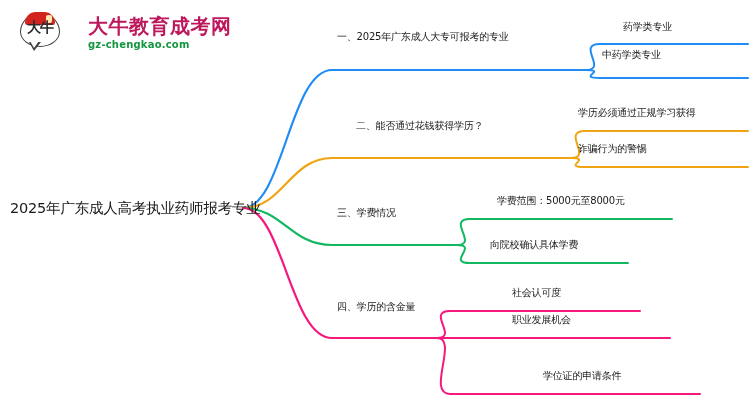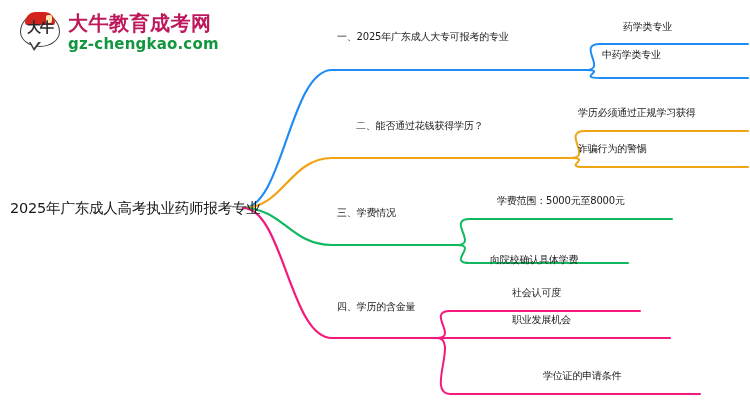--- a/index.html
+++ b/index.html
@@ -17,21 +17,21 @@
 
   
   #logo-area {
     position: absolute;
     left: 18px;
     top: 8px;
     width: 230px;
     height: 50px;
     display: flex;
     align-items: center;
-    gap: 4px;
+    gap: 24px;
   }
   #logo-mark {
     position: relative;
     width: 46px;
     height: 44px;
     flex: 0 0 auto;
   }
   #logo-mark .bubble {
     position: absolute;
     left: 2px;
@@ -101,21 +101,21 @@
     line-height: 1.05;
   }
   #logo-title {
     font-size: 20px;
     font-weight: bold;
     color: #be185d;
     letter-spacing: 0.5px;
     font-family: "DejaVu Sans", sans-serif;
   }
   #logo-domain {
-    font-size: 15px;
+    font-size: 10px;
     font-weight: bold;
     color: #13963f;
     margin-top: 3px;
     letter-spacing: 0.2px;
     font-family: "DejaVu Sans", sans-serif;
   }
 
   
   #map-svg {
     position: absolute;
@@ -184,19 +184,19 @@
 
 <div id="label-layer">
     <div class="node-label l1-label" style="left: 337px; top: 32px;">一、2025年广东成人大专可报考的专业</div>
     <div class="node-label l2-label" style="left: 623px; top: 22px;">药学类专业</div>
     <div class="node-label l2-label" style="left: 602px; top: 50px;">中药学类专业</div>
     <div class="node-label l1-label" style="left: 356px; top: 121px;">二、能否通过花钱获得学历？</div>
     <div class="node-label l2-label" style="left: 578px; top: 108px;">学历必须通过正规学习获得</div>
     <div class="node-label l2-label" style="left: 578px; top: 144px;">诈骗行为的警惕</div>
     <div class="node-label l1-label" style="left: 337px; top: 208px;">三、学费情况</div>
     <div class="node-label l2-label" style="left: 497px; top: 196px;">学费范围：5000元至8000元</div>
-    <div class="node-label l2-label" style="left: 490px; top: 255px;">向院校确认具体学费</div>
+    <div class="node-label l2-label" style="left: 490px; top: 240px;">向院校确认具体学费</div>
     <div class="node-label l1-label" style="left: 337px; top: 302px;">四、学历的含金量</div>
     <div class="node-label l2-label" style="left: 512px; top: 288px;">社会认可度</div>
     <div class="node-label l2-label" style="left: 512px; top: 315px;">职业发展机会</div>
     <div class="node-label l2-label" style="left: 543px; top: 371px;">学位证的申请条件</div>
     <div class="node-label root-label" style="left: 2px; top: 201px; margin-left: 8px;">2025年广东成人高考执业药师报考专业</div>
   </div>
 
 </body></html>

